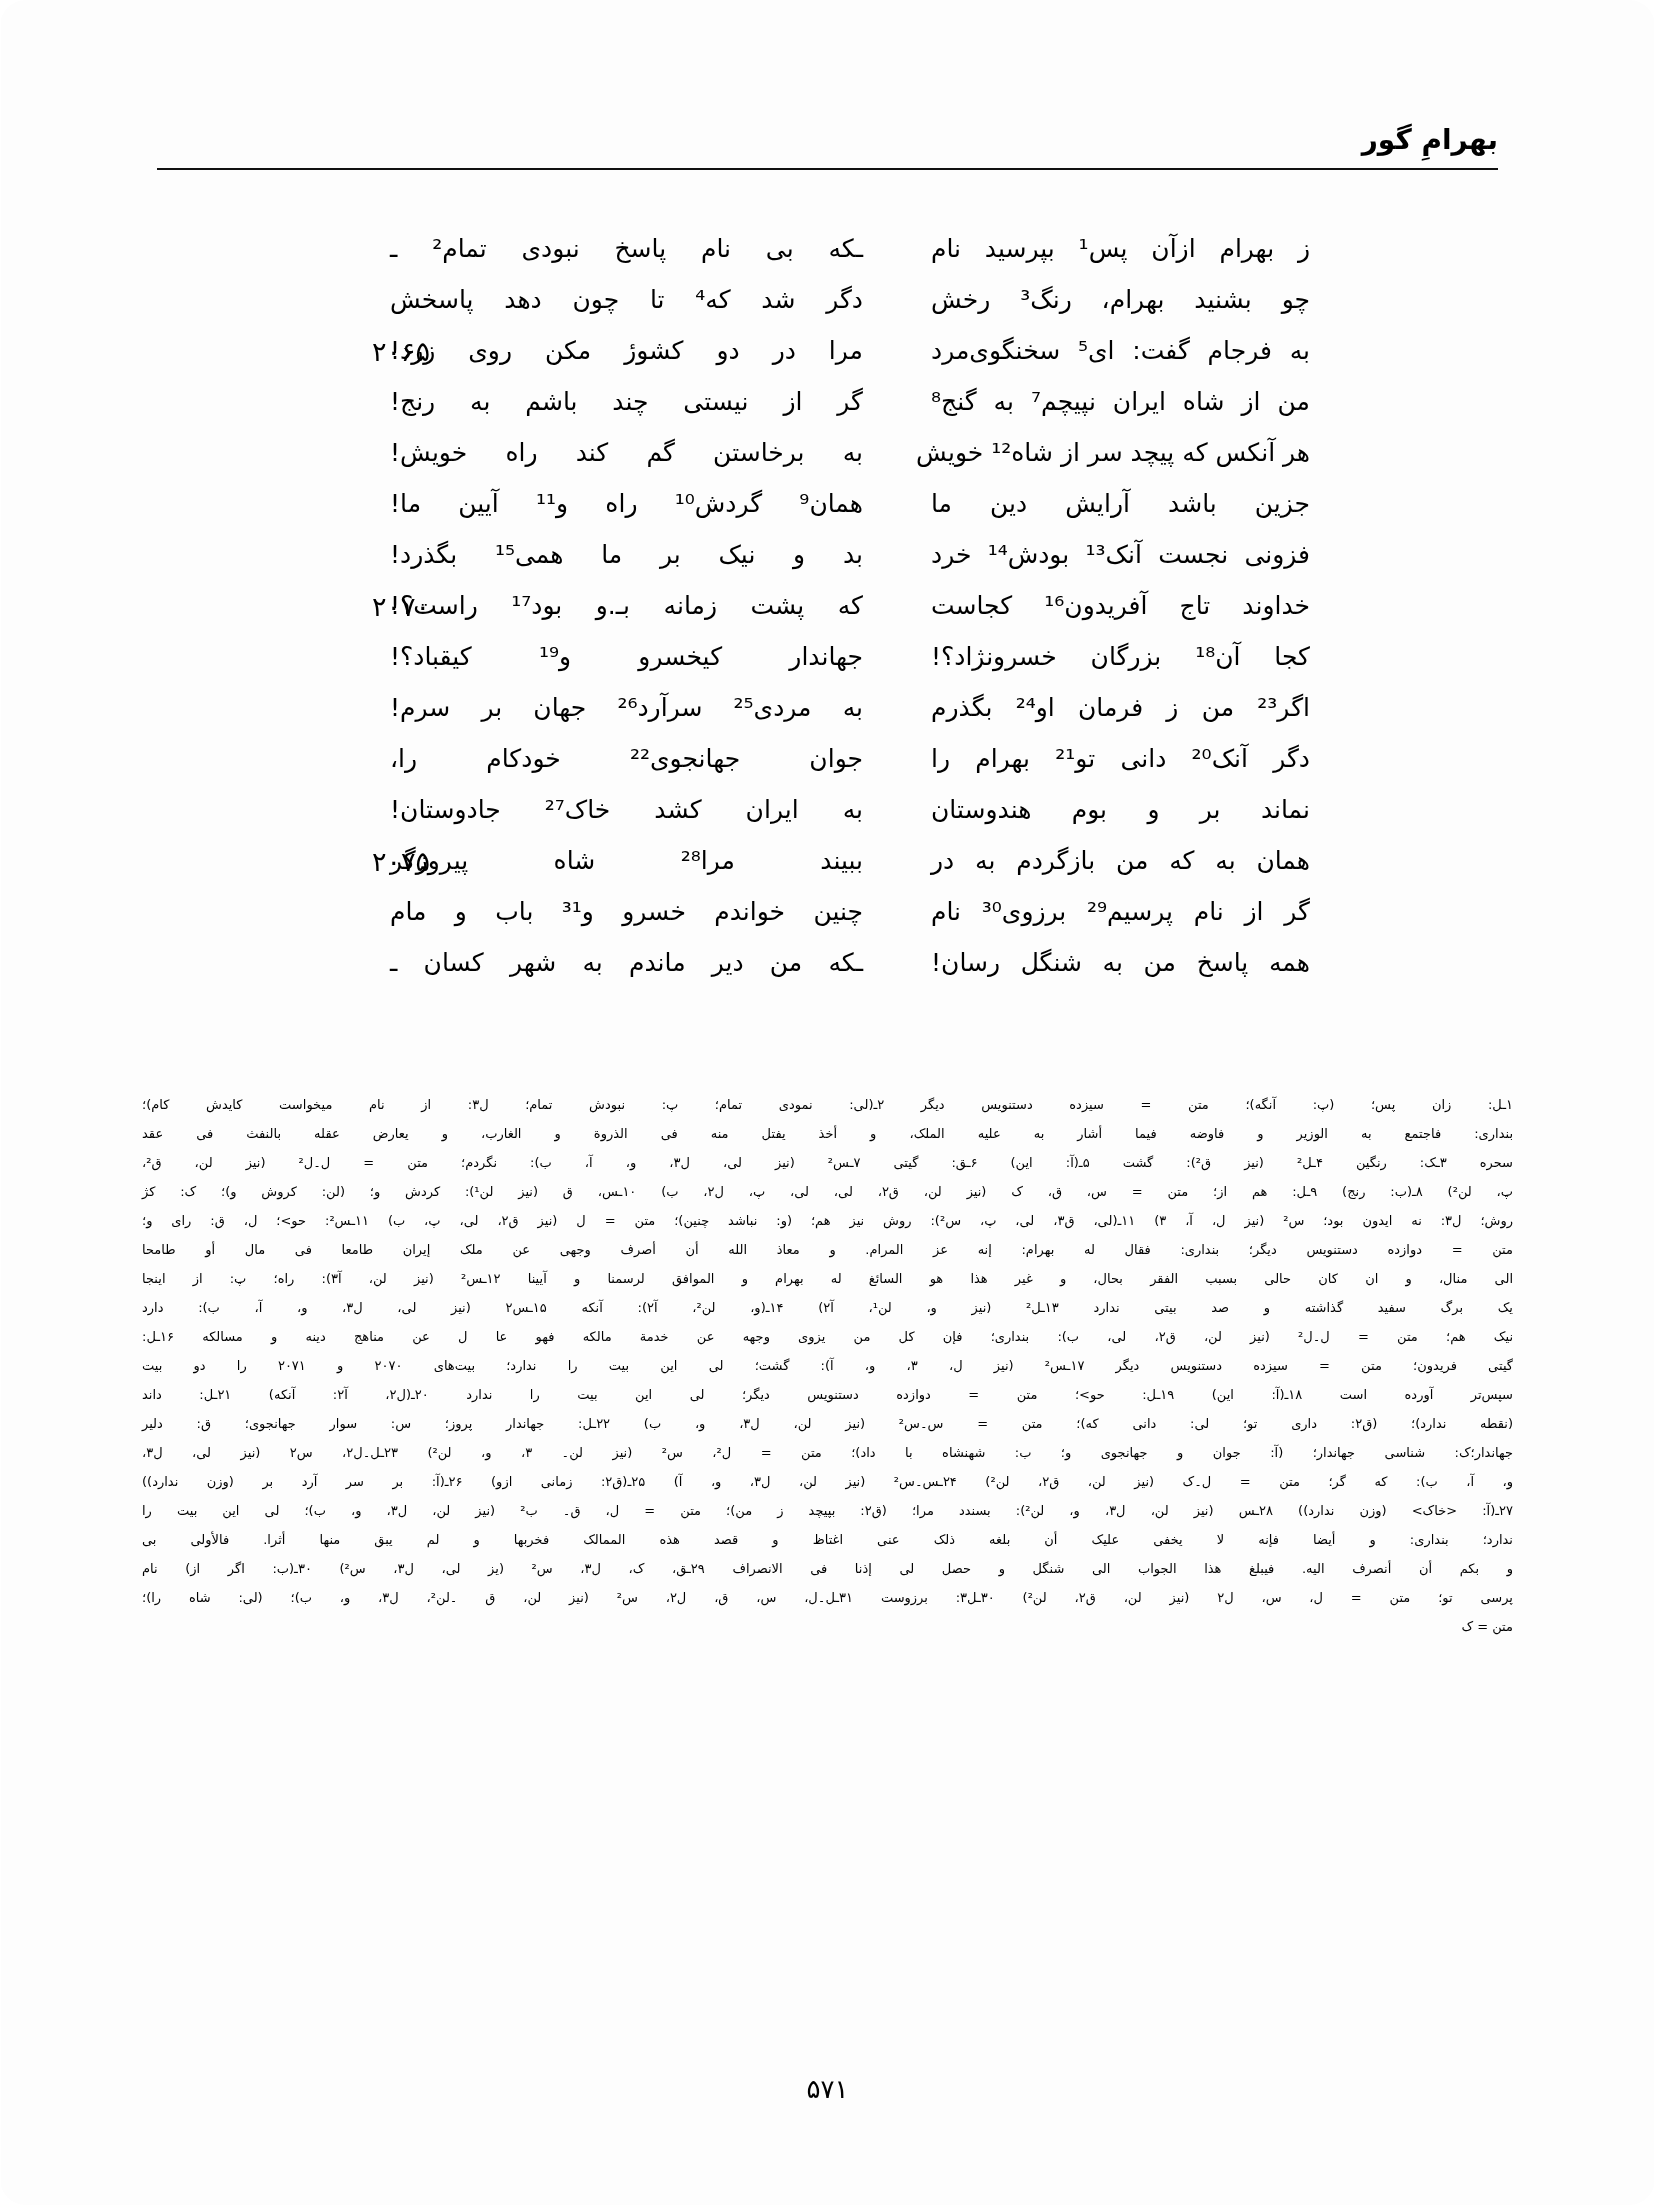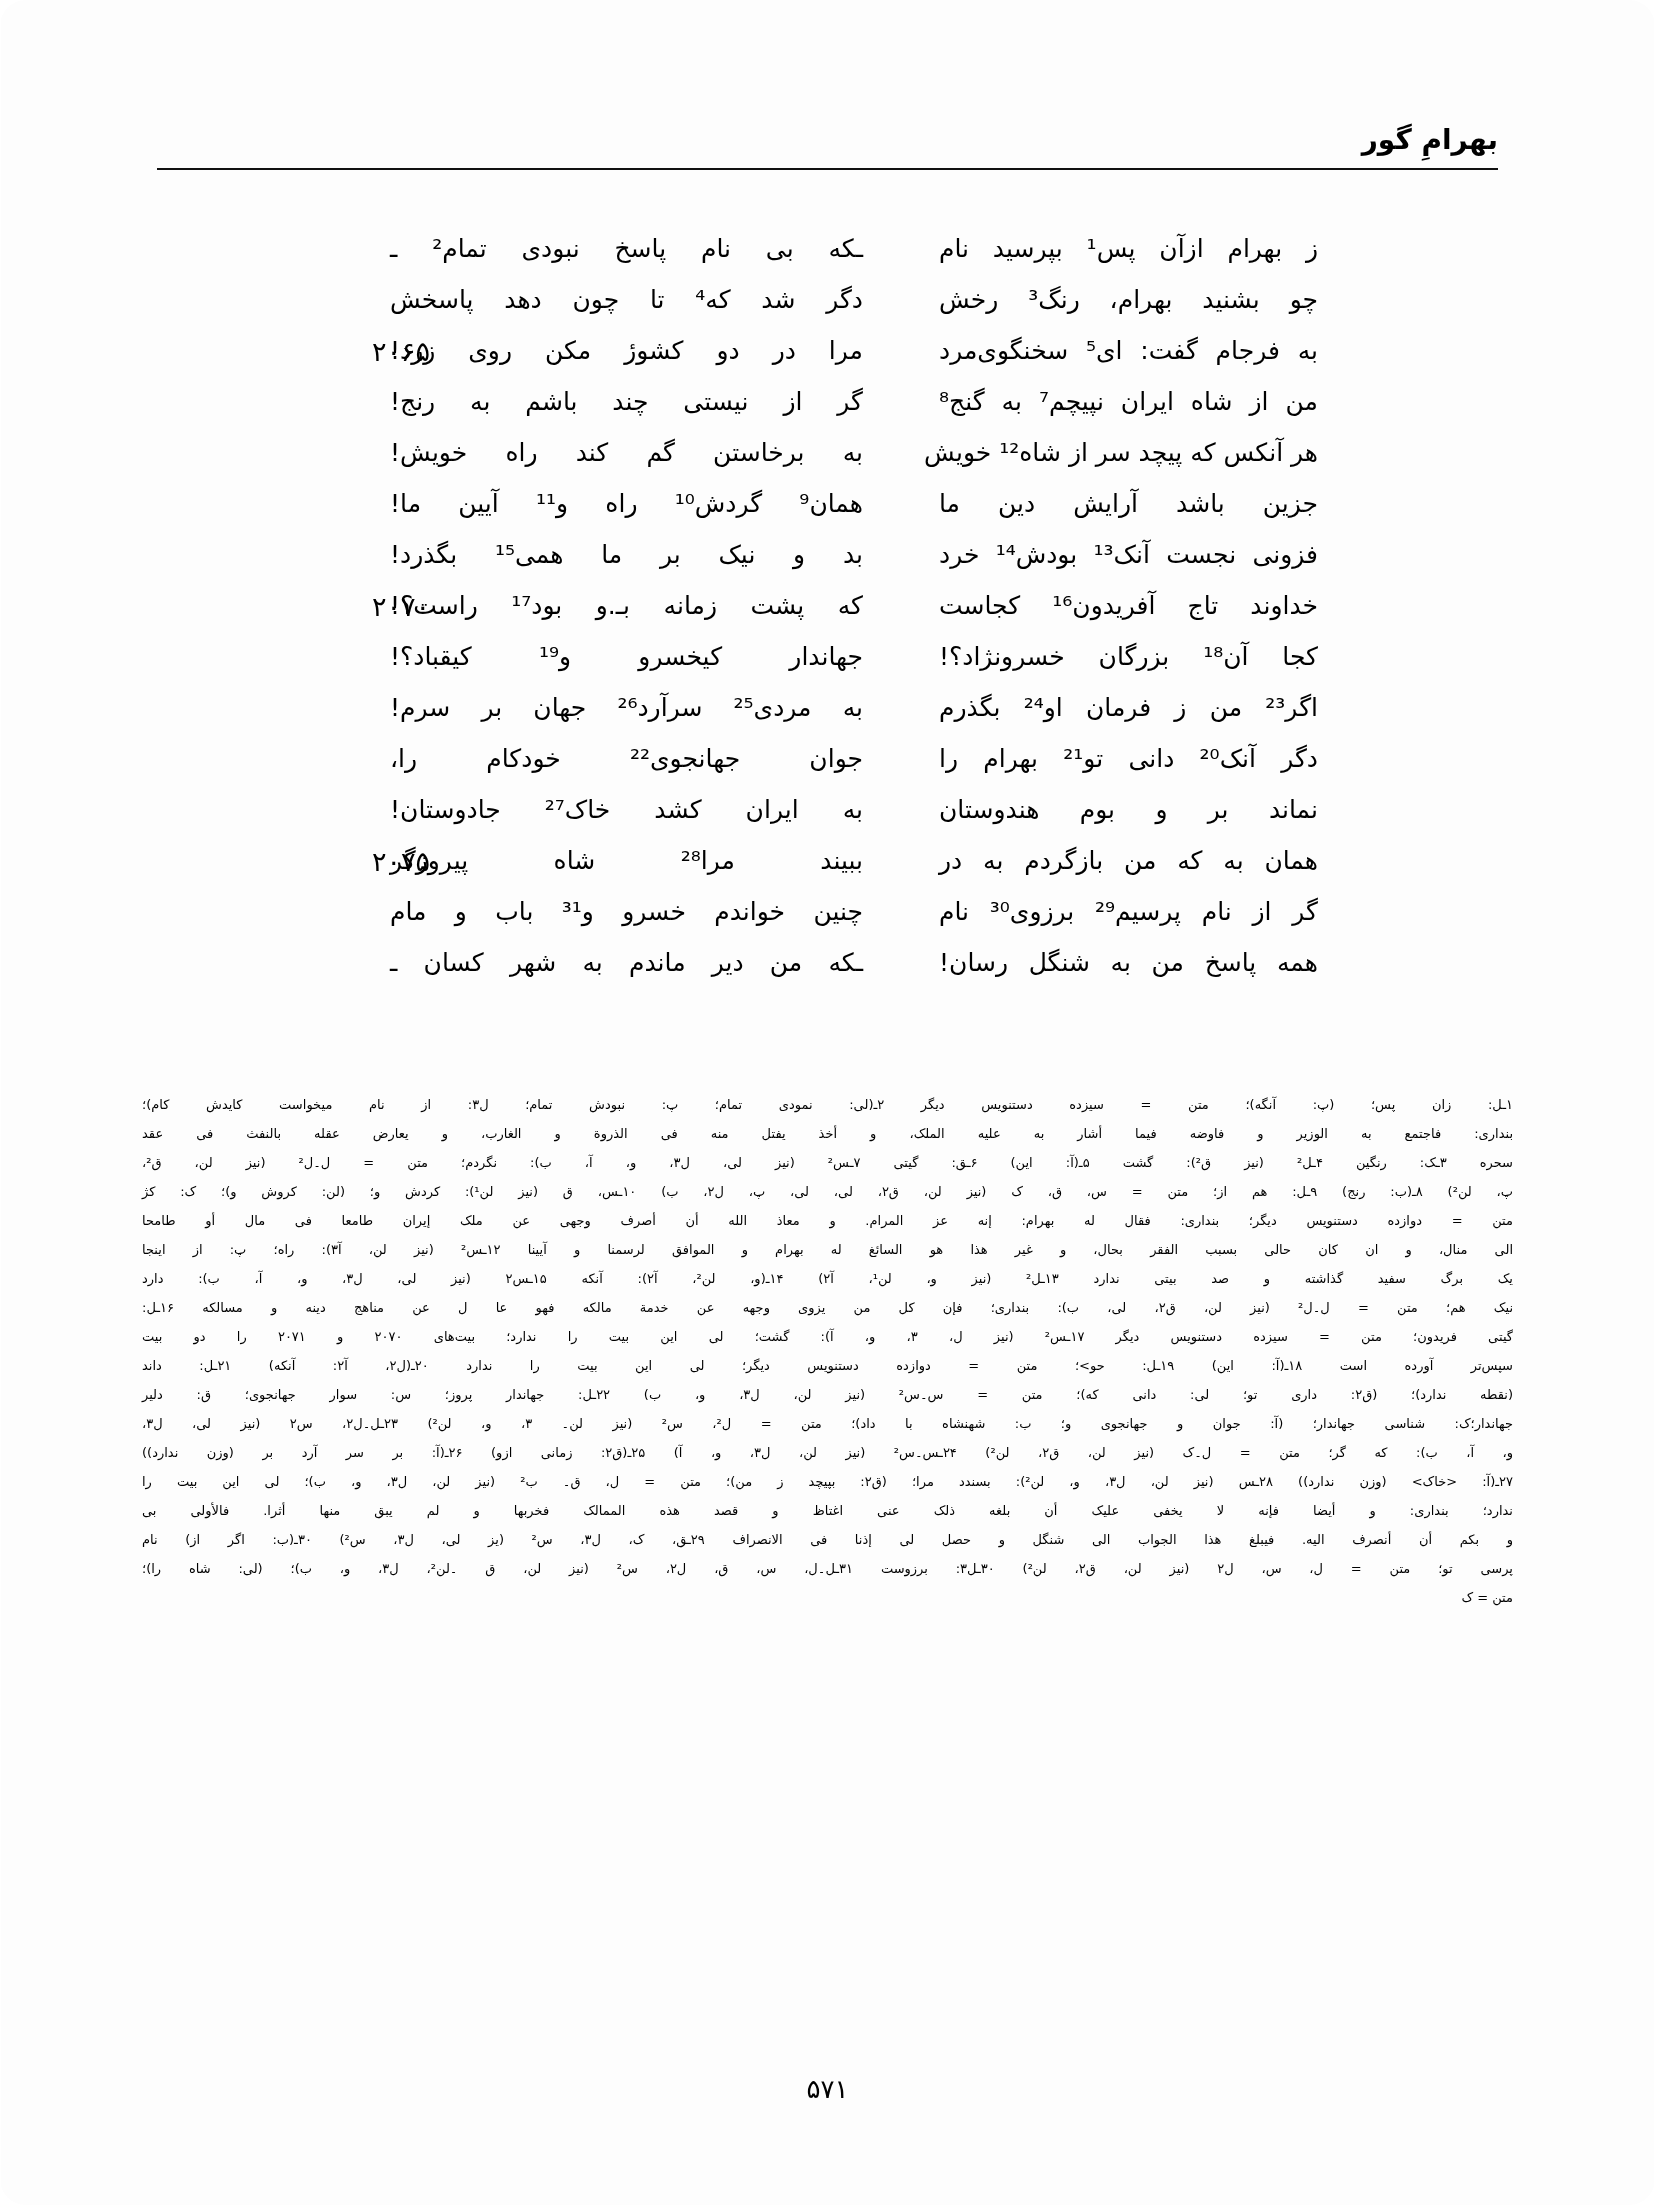--- a/index.html
+++ b/index.html
@@ -76,21 +76,21 @@
     white-space: nowrap;
   }
   .hemistich {
     font-size: 25px;
     line-height: 1;
     white-space: nowrap;
     position: absolute;
     top: 6.8px;
   }
   .h-right {
-    right: 180px;
+    right: 188px;
     width: 379px;
     text-align: justify;
     text-align-last: justify;
   }
   .h-left {
     right: 635px;
     width: 473px;
     text-align: justify;
     text-align-last: justify;
   }
@@ -214,20 +214,21 @@
         <div class="hemistich h-left">ـکه من دیر ماندم به شهر کسان ـ</div>
         <div class="hemistich h-right">همه پاسخ من به شنگل رسان!</div>
       </div>
     </div>
 
   <div class="notes">
       <p>۱ـل: زان پس؛ (پ: آنگه)؛ متن = سیزده دستنویس دیگر  ۲ـ(لی: نمودی تمام؛ پ: نبودش تمام؛ ل۳: از نام میخواست کایدش کام)؛</p>
       <p>بنداری: فاجتمع به الوزیر و فاوضه فیما أشار به علیه الملک، و أخذ یفتل منه فی الذروة و الغارب، و یعارض عقله بالنفث فی عقد</p>
       <p>سحره  ۳ـک: رنگین  ۴ـل² (نیز ق²): گشت  ۵ـ(آ: این)  ۶ـق: گیتی  ۷ـس² (نیز لی، ل۳، و، آ، ب): نگردم؛ متن = ل۔ل² (نیز لن، ق²،</p>
       <p>پ، لن²)  ۸ـ(ب: رنج)  ۹ـل: هم از؛ متن = س، ق، ک (نیز لن، ق۲، لی، لی، پ، ل۲، ب)  ۱۰ـس، ق (نیز لن¹): کردش و؛ (لن: کروش و)؛ ک: کژ</p>
+      <p>روش؛ ل۳: نه ایدون بود؛ س² (نیز ل، آ، ۳)  ۱۱ـ(لی، ق۳، لی، پ، س²): روش نیز هم؛ (و: نباشد چنین)؛ متن = ل (نیز ق۲، لی، پ، ب)  ۱۱ـس²: حو&gt;؛ ل، ق: رای و؛</p>
       <p>متن = دوازده دستنویس دیگر؛ بنداری: فقال له بهرام: إنه عز المرام. و معاذ الله أن أصرف وجهی عن ملک إیران طامعا فی مال أو طامحا</p>
       <p>الی منال، و ان کان حالی بسبب الفقر بحال، و غیر هذا هو السائغ له بهرام و الموافق لرسمنا و آیینا  ۱۲ـس² (نیز لن، آ۳): راه؛ پ: از اینجا</p>
       <p>یک برگ سفید گذاشته و صد بیتی ندارد  ۱۳ـل² (نیز و، لن¹، آ۲)  ۱۴ـ(و، لن²، آ۲): آنکه  ۱۵ـس۲ (نیز لی، ل۳، و، آ، ب): دارد</p>
       <p>نیک هم؛ متن = ل۔ل² (نیز لن، ق۲، لی، ب): بنداری؛ فإن کل من یزوی وجهه عن خدمة مالکه فهو عا ل عن مناهج دینه و مسالکه  ۱۶ـل:</p>
       <p>گیتی فریدون؛ متن = سیزده دستنویس دیگر  ۱۷ـس² (نیز ل، ۳، و، آ): گشت؛ لی این بیت را ندارد؛ بیت‌های ۲۰۷۰ و ۲۰۷۱ را دو بیت</p>
       <p>سپس‌تر آورده است  ۱۸ـ(آ: این)  ۱۹ـل: حو&gt;؛ متن = دوازده دستنویس دیگر؛ لی این بیت را ندارد  ۲۰ـ(ل۲، آ۲: آنکه)  ۲۱ـل: داند</p>
       <p>(نقطه ندارد)؛ (ق۲: داری تو؛ لی: دانی که)؛ متن = س۔س² (نیز لن، ل۳، و، ب)  ۲۲ـل: جهاندار پروز؛ س: سوار جهانجوی؛ ق: دلیر</p>
       <p>جهاندار؛ک: شناسی جهاندار؛ (آ: جوان و جهانجوی و؛ ب: شهنشاه با داد)؛ متن = ل²، س² (نیز لن۔ ۳، و، لن²)  ۲۳ـل۔ل۲، س۲ (نیز لی، ل۳،</p>
       <p>و، آ، ب): که گر؛ متن = ل۔ک (نیز لن، ق۲، لن²)  ۲۴ـس۔س² (نیز لن، ل۳، و، آ)  ۲۵ـ(ق۲: زمانی ازو)  ۲۶ـ(آ: بر سر آرد بر (وزن ندارد))</p>
       <p>۲۷ـ(آ: &lt;خاک&gt; (وزن ندارد))  ۲۸ـس (نیز لن، ل۳، و، لن²): بسندد مرا؛ (ق۲: بپیچد ز من)؛ متن = ل، ق۔ ب² (نیز لن، ل۳، و، ب)؛ لی این بیت را</p>

